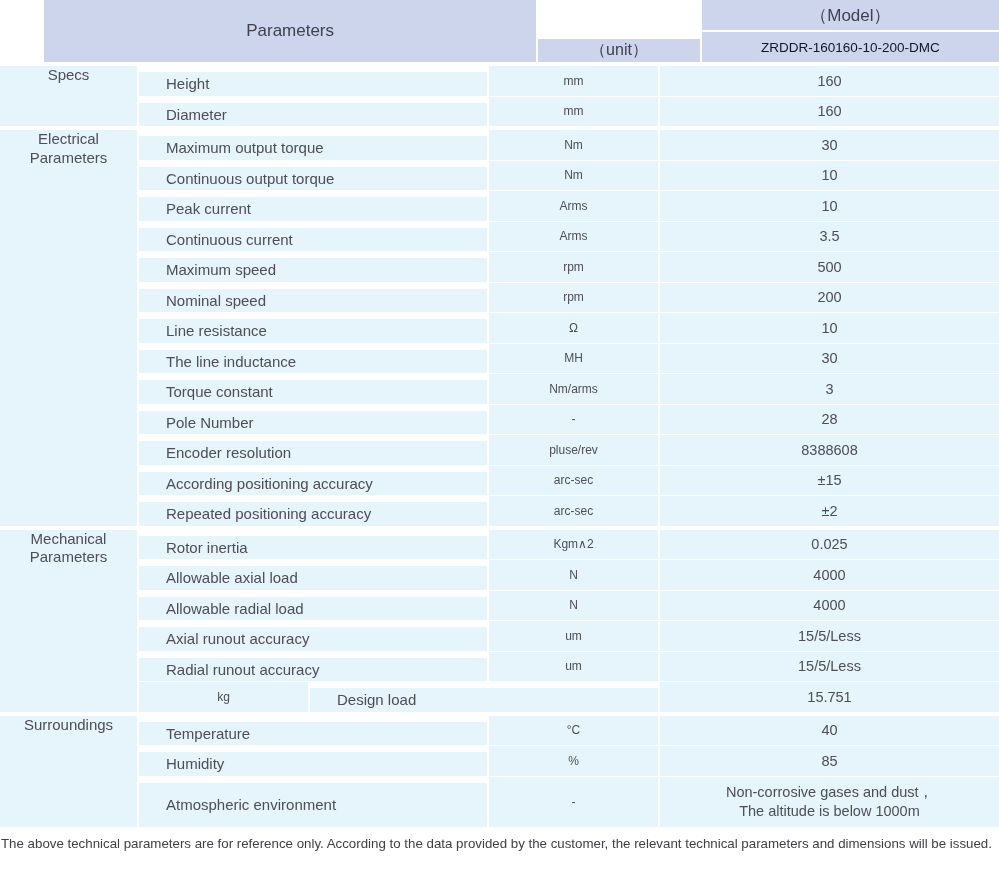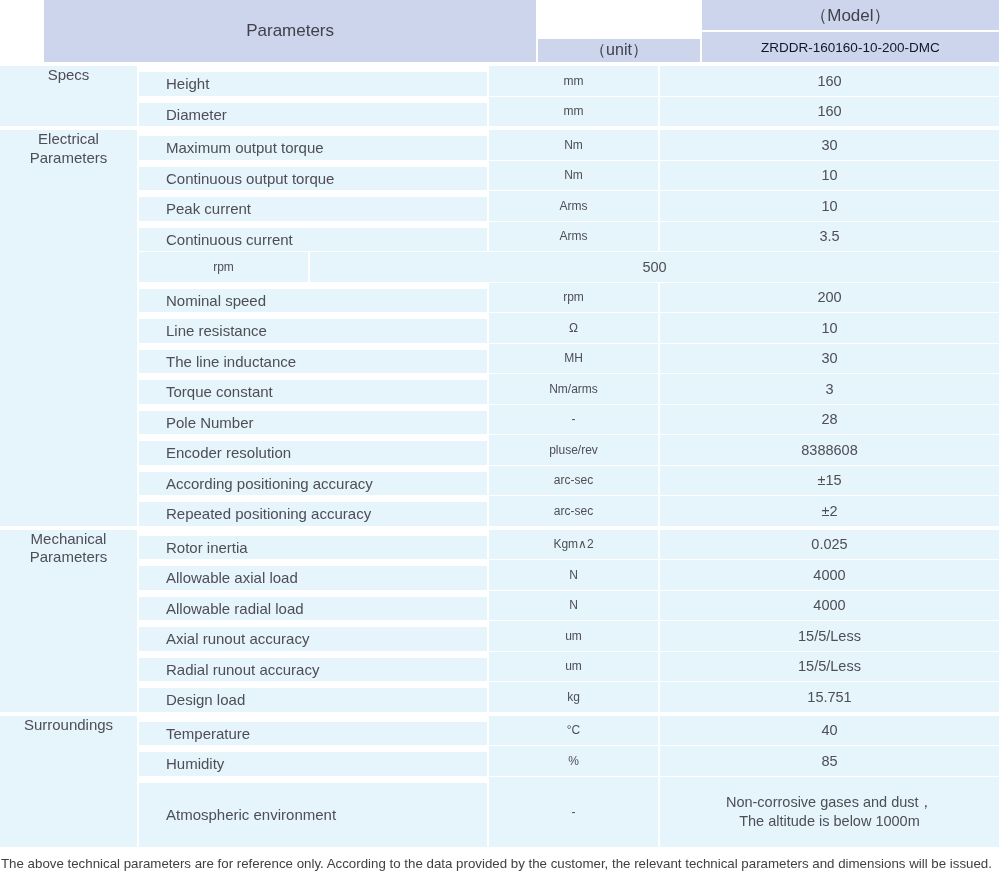--- a/index.html
+++ b/index.html
@@ -33,21 +33,21 @@
   .row-group { display: flex; gap: 2px; }
   .category-cell {
     width: 137px;
     background: #e6f4fc;
     display: flex; align-items: flex-start; justify-content: center;
     font-size: 15px; text-align: center; color: #4e4e55;
   }
   .category-cell span { max-width: 110px; line-height: 1.25; }
   .rows { flex: 1; display: flex; flex-direction: column; gap: 1px; }
   .table-row { display: flex; gap: 2px; height: 29.5px; }
-  .table-row.tall { height: 70px; }
+  .table-row.tall { height: 50px; }
   .cell {
     background: #e6f4fc;
     display: flex; align-items: center;
     font-size: 14.5px; color: #4e4e55;
   }
   .param-cell { width: 348px; padding-left: 27px; font-size: 15px; margin-top: 6px; }
   .unit-cell  { width: 169px; justify-content: center; font-size: 12px; }
   .value-cell { flex: 1; justify-content: center; text-align: center; white-space: pre-line; line-height: 1.25; }
   
   .footer-note {
@@ -107,20 +107,21 @@
             <div class="cell param-cell">Peak current</div>
             <div class="cell unit-cell">Arms</div>
             <div class="cell value-cell">10</div>
           </div>
           <div class="table-row">
             <div class="cell param-cell">Continuous current</div>
             <div class="cell unit-cell">Arms</div>
             <div class="cell value-cell">3.5</div>
           </div>
           <div class="table-row">
+            <div class="cell param-cell">Maximum speed</div>
             <div class="cell unit-cell">rpm</div>
             <div class="cell value-cell">500</div>
           </div>
           <div class="table-row">
             <div class="cell param-cell">Nominal speed</div>
             <div class="cell unit-cell">rpm</div>
             <div class="cell value-cell">200</div>
           </div>
           <div class="table-row">
             <div class="cell param-cell">Line resistance</div>
@@ -182,22 +183,22 @@
             <div class="cell param-cell">Axial runout accuracy</div>
             <div class="cell unit-cell">um</div>
             <div class="cell value-cell">15/5/Less</div>
           </div>
           <div class="table-row">
             <div class="cell param-cell">Radial runout accuracy</div>
             <div class="cell unit-cell">um</div>
             <div class="cell value-cell">15/5/Less</div>
           </div>
           <div class="table-row">
+            <div class="cell unit-cell">kg</div>
             <div class="cell param-cell">Design load</div>
-            <div class="cell unit-cell">kg</div>
             <div class="cell value-cell">15.751</div>
           </div>
         </div>
       </div><div class="row-group">
         <div class="category-cell">
           <span>Surroundings</span>
         </div>
         <div class="rows">
           <div class="table-row">
             <div class="cell param-cell">Temperature</div>

